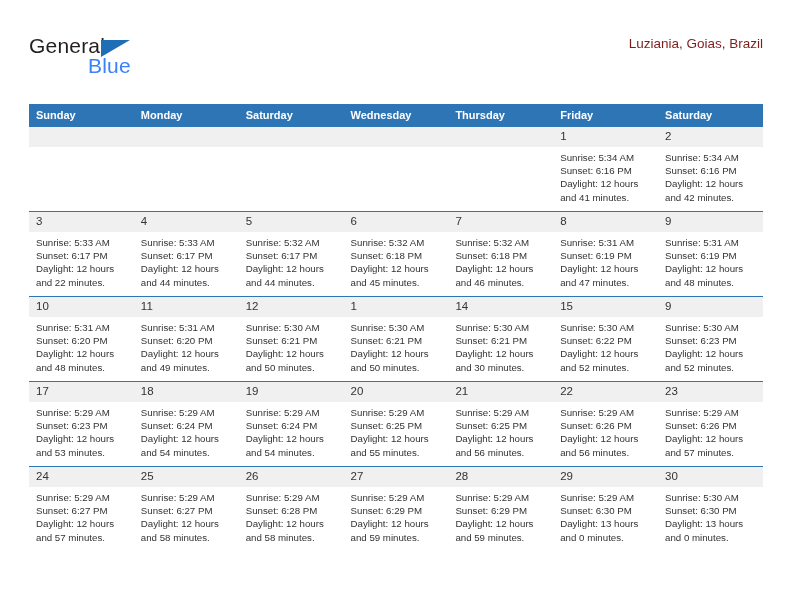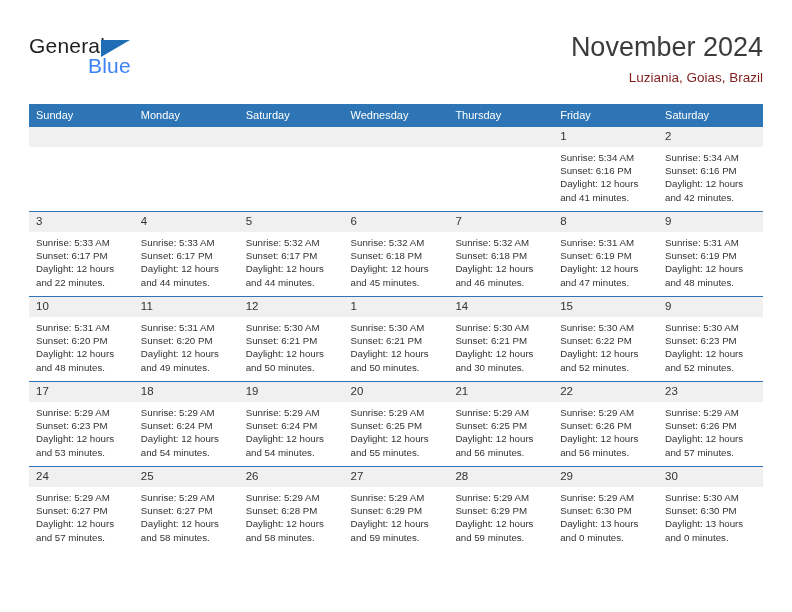--- a/index.html
+++ b/index.html
@@ -91,21 +91,21 @@
     left: 29px;
     top: 104px;
     width: 734px;
     border-collapse: collapse;
     table-layout: fixed;
   }
   .calendar th {
     background: #2e75b6;
     color: #ffffff;
     font-size: 11px;
-    font-weight: normal;
+    font-weight: bold;
     text-align: left;
     padding: 5px 0 5px 7px;
     height: 12px;
     border: none;
   }
   .calendar td {
     vertical-align: top;
     border-top: 1px solid #2e75b6;
     border-left: none;
     border-right: none;
@@ -141,21 +141,20 @@
 
   <div class="header">
 
     <div class="logo">
       <span class="logo-general">General</span>
       <span class="logo-triangle"></span>
       <span class="logo-blue">Blue</span>
     </div>
 
     <div class="title-block">
-      <div class="cal-title">November 2024</div>
       <div class="cal-subtitle">Luziania, Goias, Brazil</div>
     </div>
 
   </div>
 
   <table class="calendar">
     <thead>
       <tr>
         <th>Sunday</th>
         <th>Monday</th>

